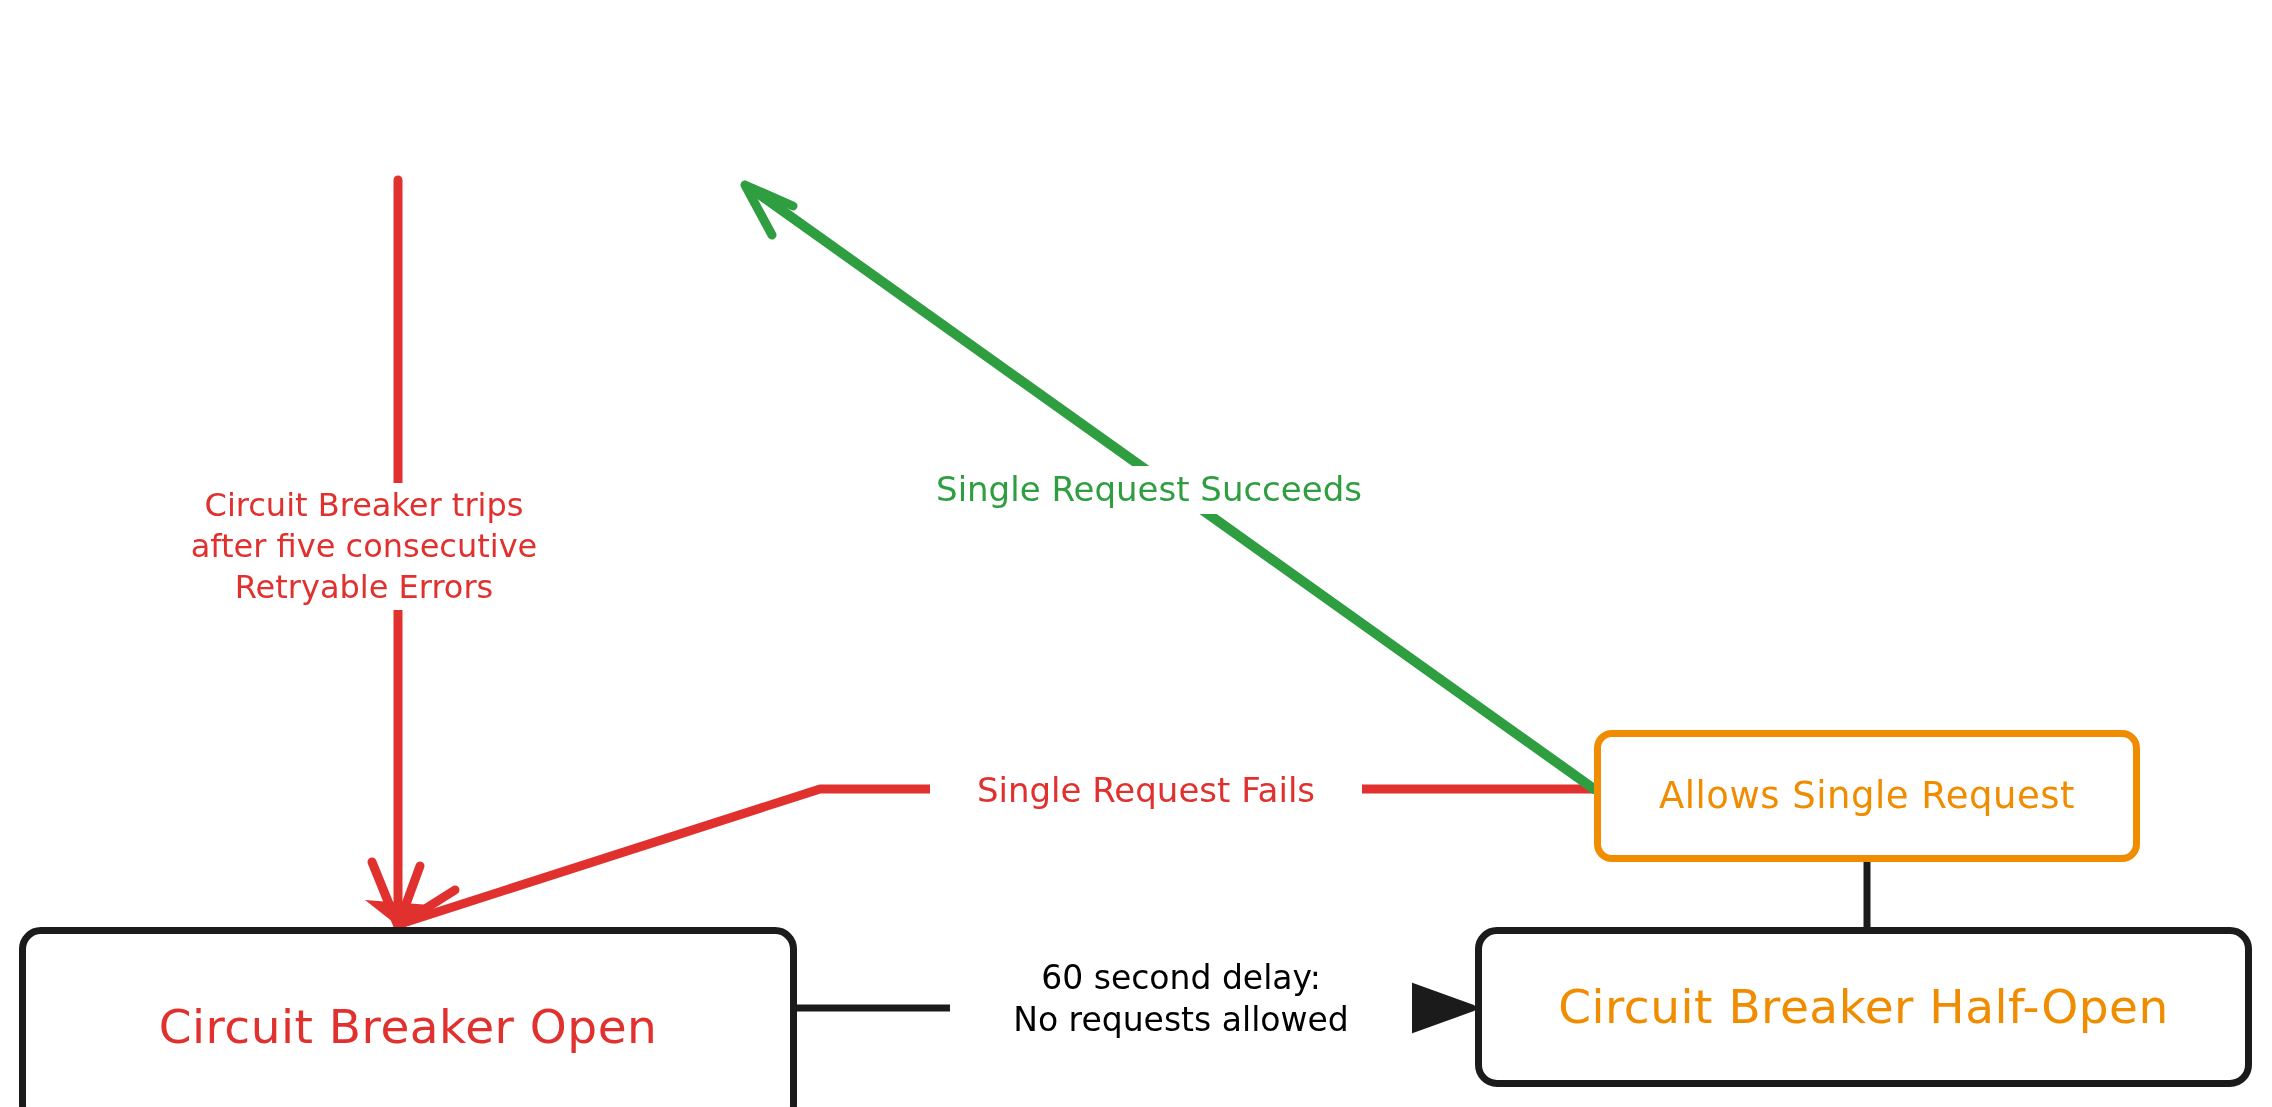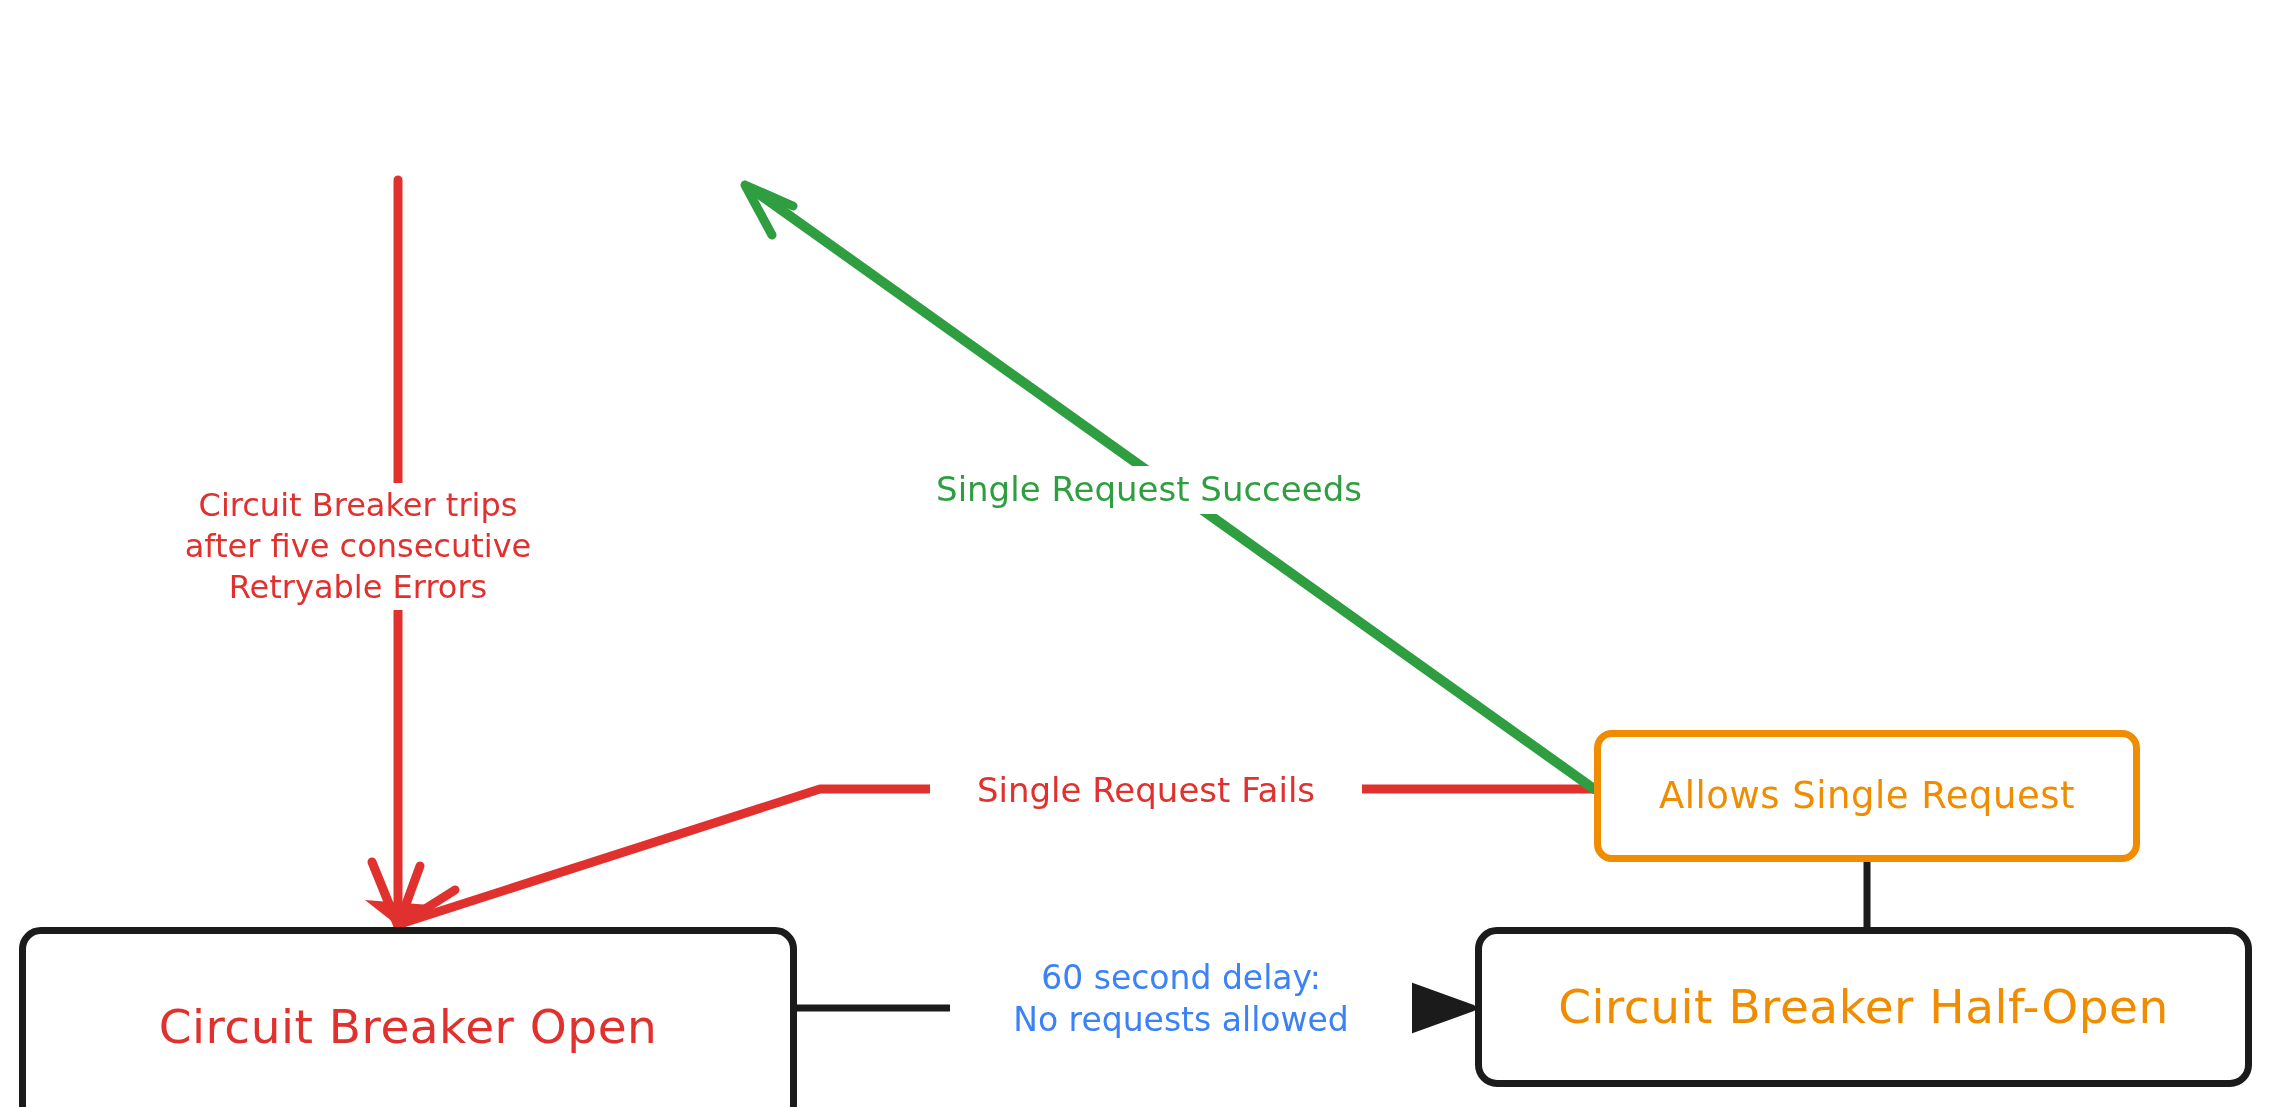--- a/index.html
+++ b/index.html
@@ -67,34 +67,34 @@
     position: absolute;
     font-family: "DejaVu Sans", sans-serif;
     text-align: center;
     line-height: 1.28;
     white-space: pre-line;
     z-index: 4;
     background: #ffffff;
     padding: 2px 6px;
   }
   #label-trips {
-    left: 152px; top: 483px; width: 400px;
+    left: 158px; top: 483px; width: 400px;
     color: #e0312e; font-size: 32px;
   }
   #label-succeeds {
     left: 893px; top: 466px; width: 500px;
     color: #2f9e41; font-size: 34px;
   }
   #label-fails {
     left: 930px; top: 767px; width: 420px;
     color: #e0312e; font-size: 34px;
   }
   #label-delay {
     left: 950px; top: 955px; width: 450px;
-    color: #3b82f6; font-size: 33px; text-align: center;
+    color: #000000; font-size: 33px; text-align: center;
   }
 </style>
 </head>
 <body>
 
 <div id="canvas">
 
   <svg id="wires" viewBox="0 0 2272 1107" xmlns="http://www.w3.org/2000/svg">
 
     <g>

